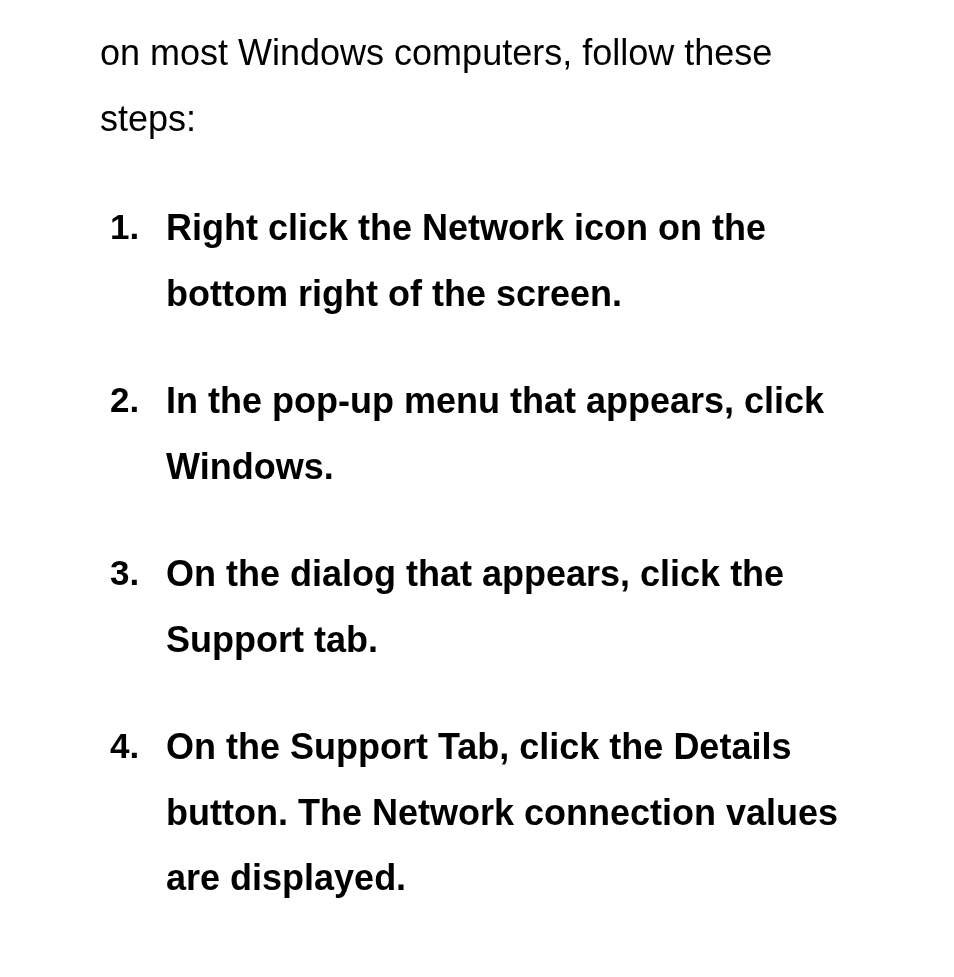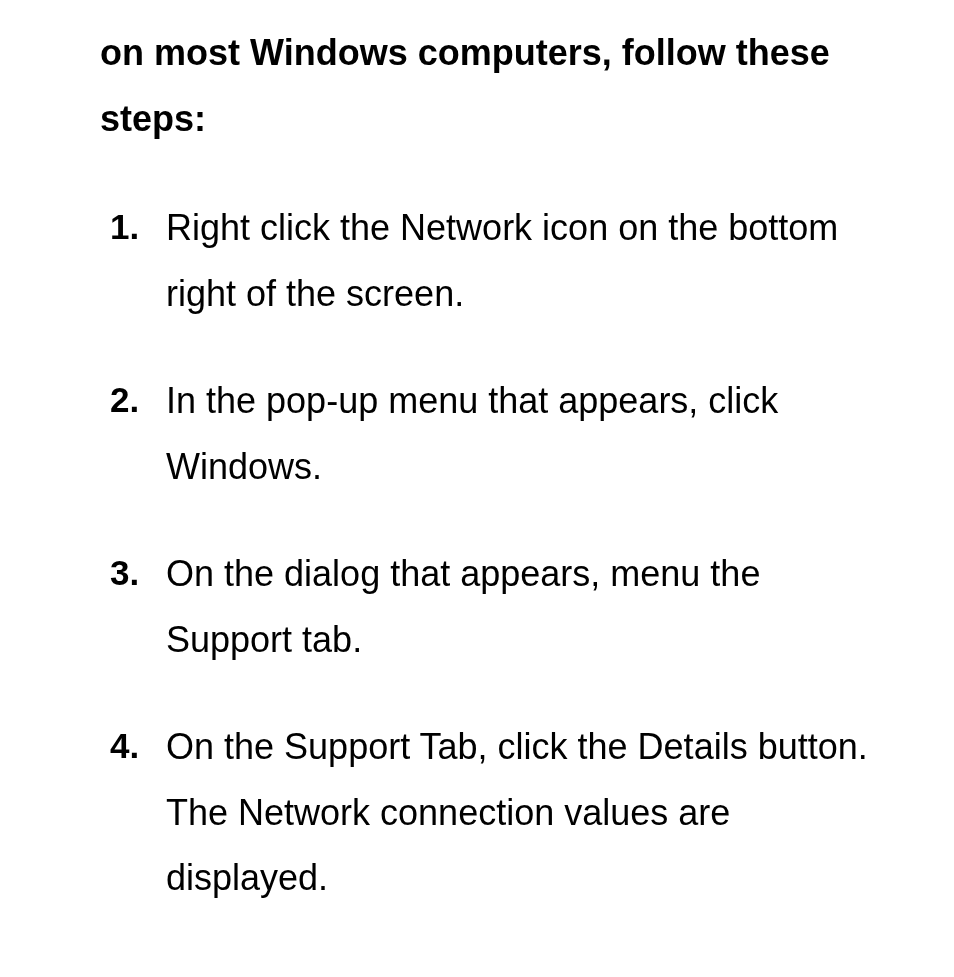--- a/index.html
+++ b/index.html
@@ -11,49 +11,49 @@
       background: #ffffff;
       font-family: Arial, Helvetica, sans-serif;
       width: 954px;
       height: 977px;
       padding: 20px 80px 0 100px;
       color: #000000;
     }
     .intro-text {
       font-size: 36px;
       line-height: 1.82;
-      font-weight: 700;
+      font-weight: 400;
       margin-bottom: 44px;
     }
     .steps-list {
       list-style: none;
       counter-reset: step-counter;
       padding-left: 10px;
     }
     .step-item {
       counter-increment: step-counter;
       position: relative;
       padding-left: 56px;
       font-size: 36px;
       line-height: 1.82;
       margin-bottom: 42px;
-      font-weight: 400;
+      font-weight: 700;
     }
     .step-item::before {
       content: counter(step-counter) ".";
       position: absolute;
       left: 0;
       top: 0;
       font-weight: 700;
       font-size: 35px;
     }
   </style>
 </head>
 <body>
 
 <p class="intro-text">on most Windows computers, follow these steps:</p>
 
 <ol class="steps-list">
   <li class="step-item">Right click the Network icon on the bottom right of the screen.</li>
   <li class="step-item">In the pop-up menu that appears, click Windows.</li>
-  <li class="step-item">On the dialog that appears, menu the Support tab.</li>
+  <li class="step-item">On the dialog that appears, click the Support tab.</li>
   <li class="step-item">On the Support Tab, click the Details button. The Network connection values are displayed.</li>
 </ol>
 
 </body></html>

